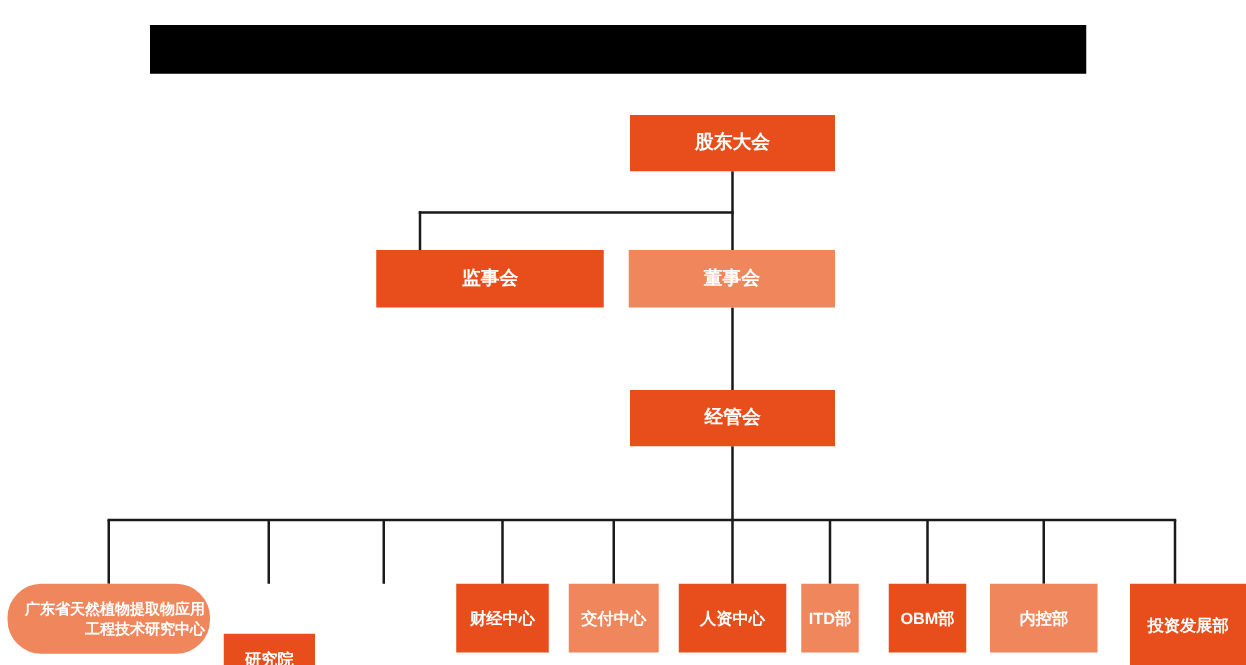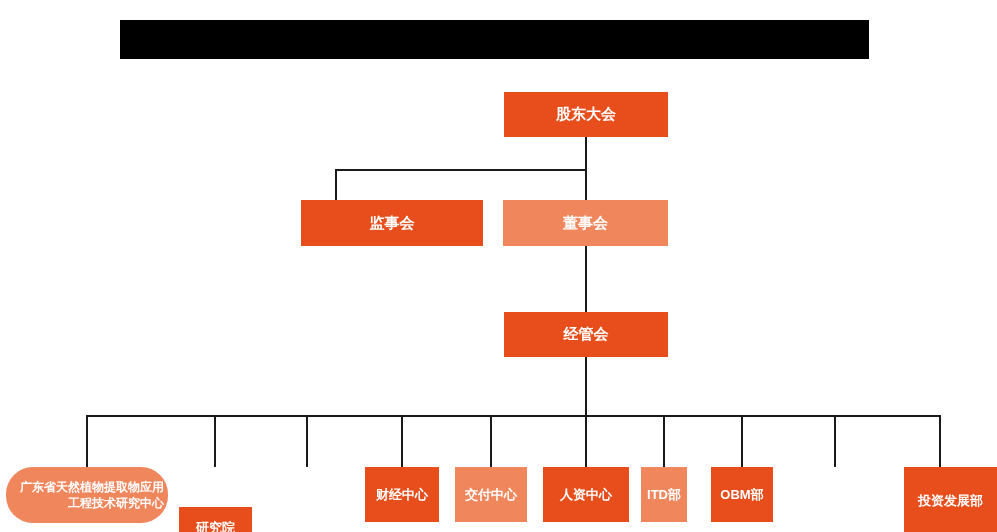--- a/index.html
+++ b/index.html
@@ -78,15 +78,16 @@
 
   <div class="node dark lvl-main" style="left:504px; top:312px; width:164px; height:45px;">经管会</div>
 
   <div class="node light lvl-dept small-text" style="left:6px; top:467px; width:162px; height:56px;border-radius:27px;">广东省天然植物提取物应用工程技术研究中心</div>
   <div class="node dark lvl-dept" style="left:179px; top:467px; width:73px; height:42px;margin-top:40px;">研究院</div>
   <div class="node dark lvl-dept" style="left:365px; top:467px; width:74px; height:55px;">财经中心</div>
   <div class="node dark lvl-dept" style="left:543px; top:467px; width:86px; height:55px;">人资中心</div>
   <div class="node light lvl-dept" style="left:455px; top:467px; width:72px; height:55px;">交付中心</div>
   <div class="node light lvl-dept" style="left:641px; top:467px; width:46px; height:55px;">ITD部</div>
   <div class="node dark lvl-dept" style="left:711px; top:467px; width:62px; height:55px;">OBM部</div>
+  <div class="node light lvl-dept" style="left:792px; top:467px; width:86px; height:55px;">内控部</div>
   <div class="node dark lvl-dept" style="left:904px; top:467px; width:93px; height:67px;">投资发展部</div>
 
 </div>
 
 </body></html>

